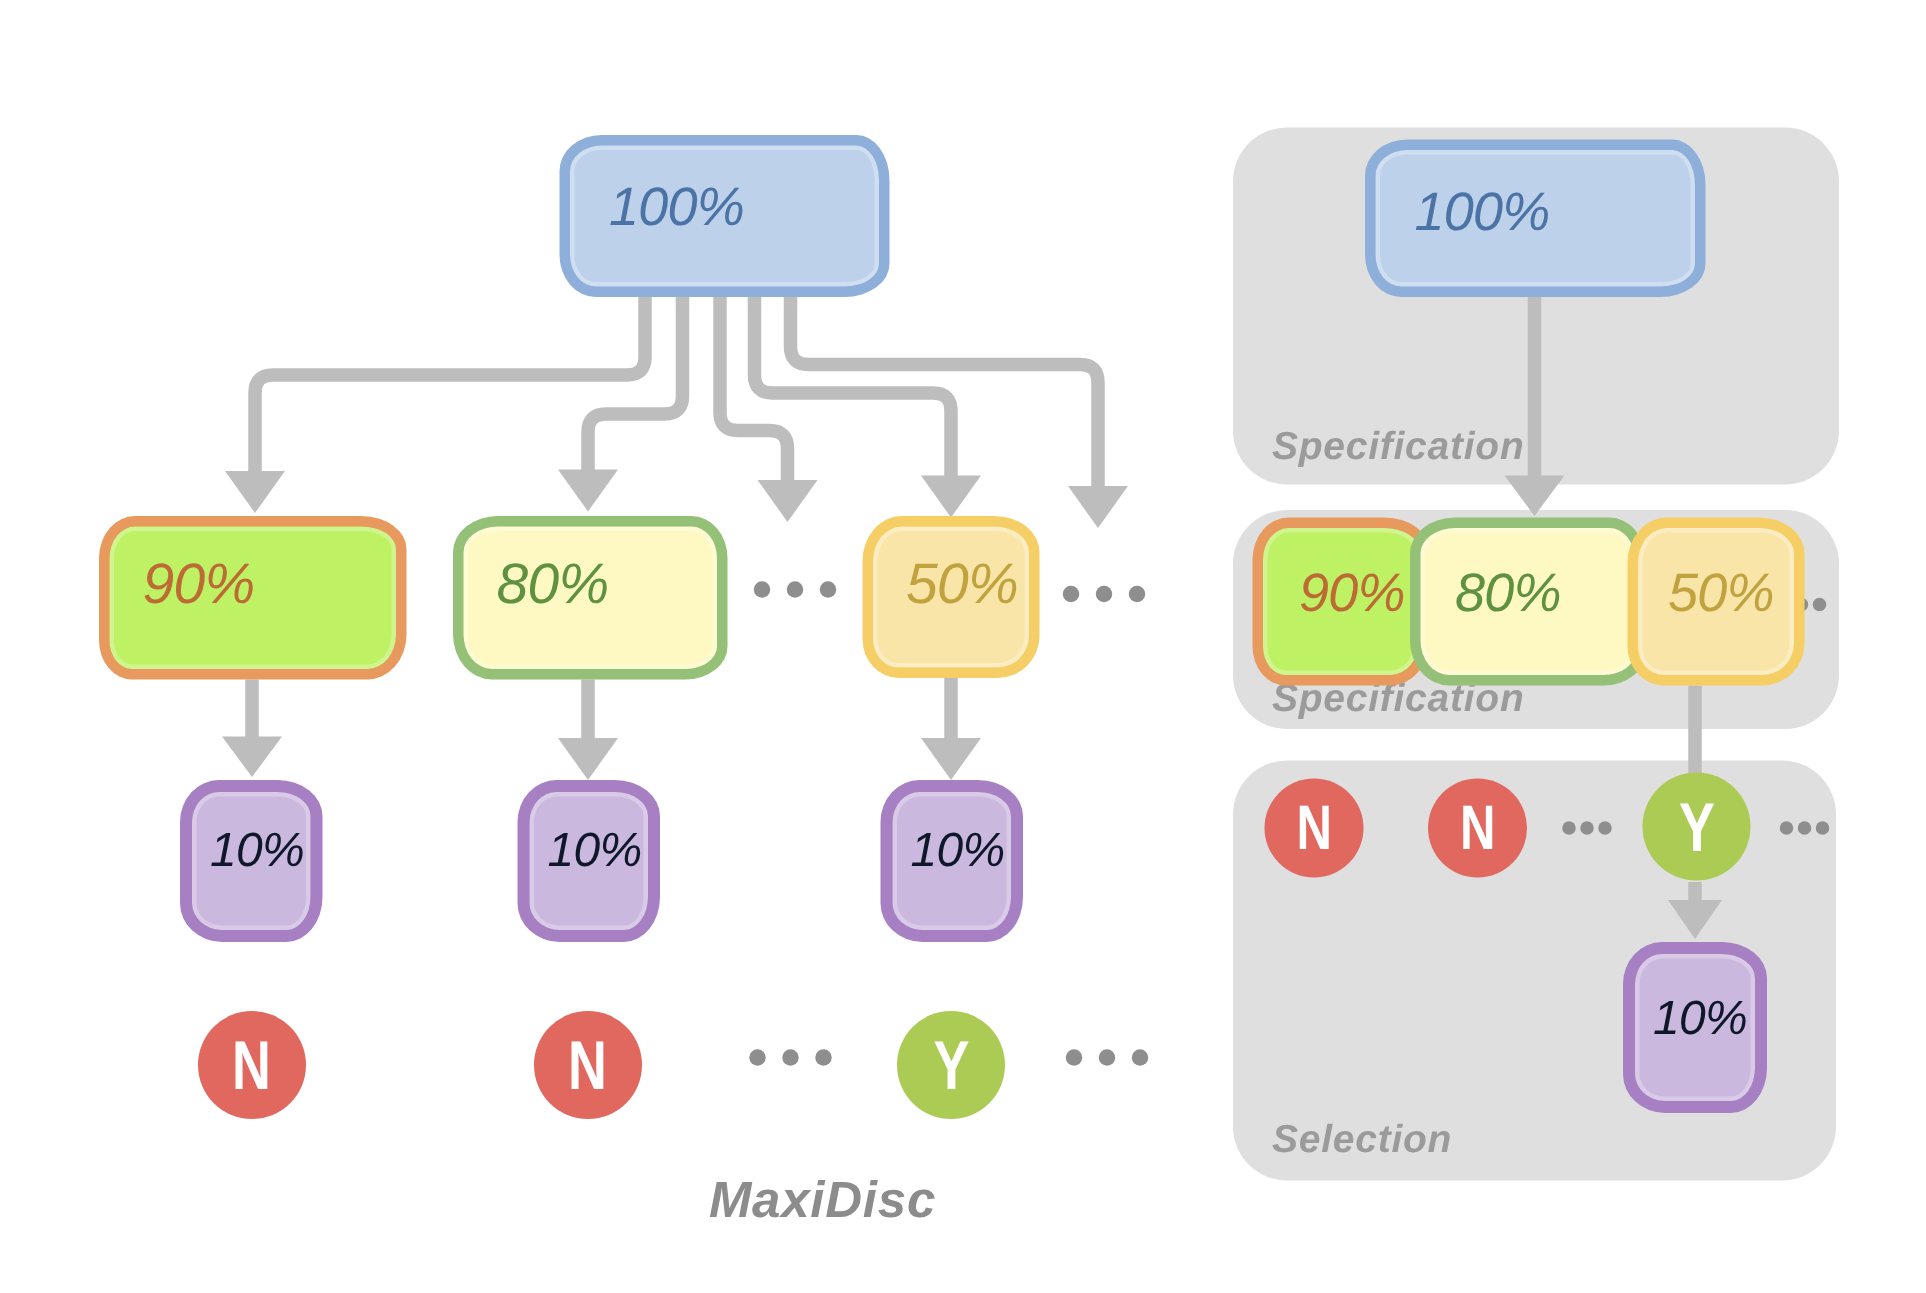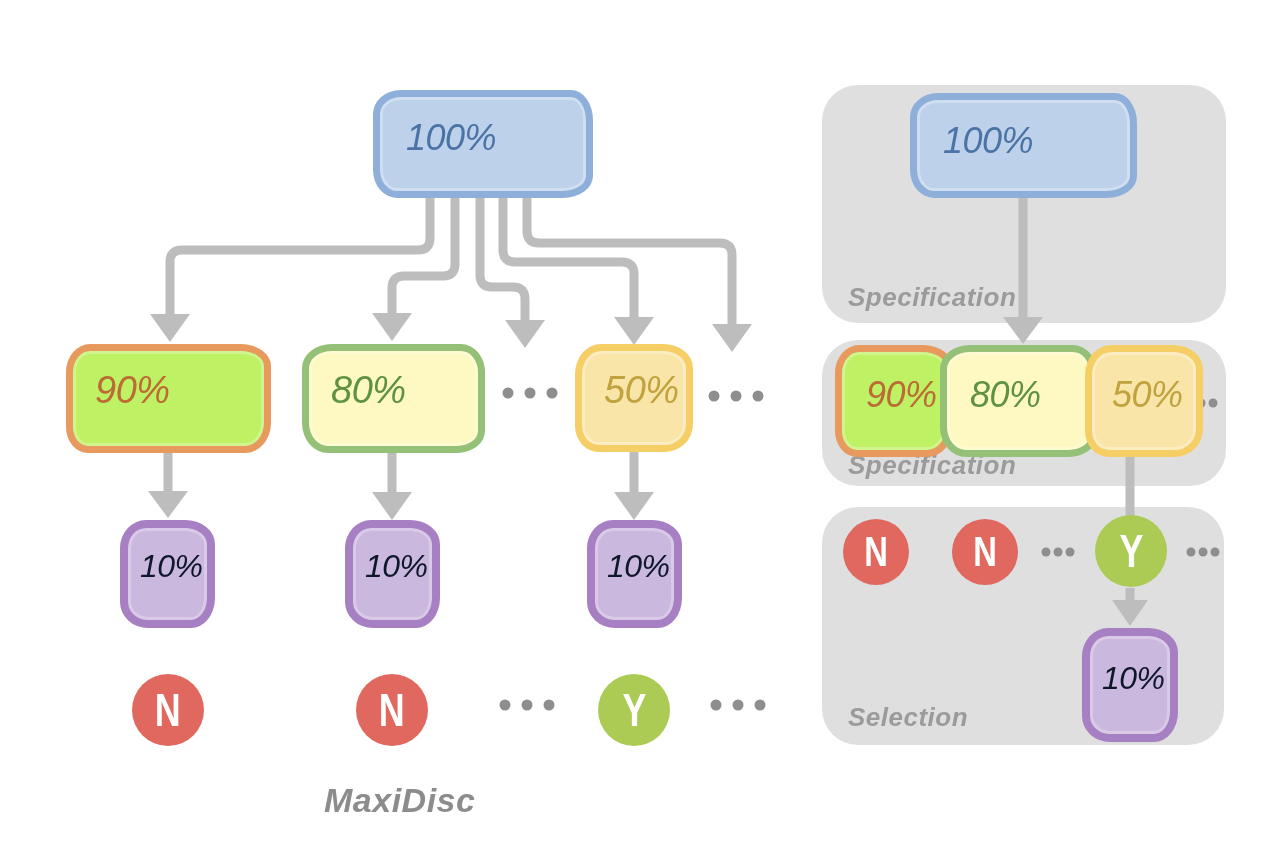--- a/index.html
+++ b/index.html
@@ -39,36 +39,36 @@
   .disc{
     position:absolute;z-index:2;border-radius:50%;color:#ffffff;
     display:flex;align-items:center;justify-content:center;
     font-weight:bold;
   }
   .disc span{display:inline-block;transform:scaleX(.78);font-size:46px;line-height:1;}
   .disc-no {background:#e0685e;}
   .disc-yes{background:#abcb55;}
   
   .caption{
-    position:absolute;z-index:2;width:300px;text-align:left;
+    position:absolute;z-index:2;width:300px;text-align:right;
     font-size:34px;font-weight:bold;font-style:italic;color:#8c8c8c;letter-spacing:.5px;
   }
 </style>
 </head>
 <body>
 
 <div class="canvas">
 
   <div class="panel" style="left:822px;top:85px;width:404px;height:238px;">
     <span class="panel-label" style="bottom:10px;">Specification</span>
   </div>
   <div class="panel" style="left:822px;top:340px;width:404px;height:146px;">
     <span class="panel-label" style="bottom:5px;">Specification</span>
   </div>
-  <div class="panel" style="left:822px;top:507px;width:402px;height:238px;">
+  <div class="panel" style="left:822px;top:507px;width:402px;height:280px;">
     <span class="panel-label" style="bottom:12px;">Selection</span>
   </div>
 
   <svg class="arrows" width="1284" height="862" viewBox="0 0 1284 862">
     <g stroke="#bdbdbd" stroke-width="9" fill="none">
 
       <path d="M430 198 L430 238 Q430 250 418 250 L182 250 Q170 250 170 262 L170 316"></path>
       <path d="M455 198 L455 264 Q455 276 443 276 L404 276 Q392 276 392 288 L392 315"></path>
       <path d="M480 198 L480 275 Q480 287 492 287 L513 287 Q525 287 525 299 L525 322"></path>
       <path d="M503 198 L503 250 Q503 262 515 262 L622 262 Q634 262 634 274 L634 319"></path>

